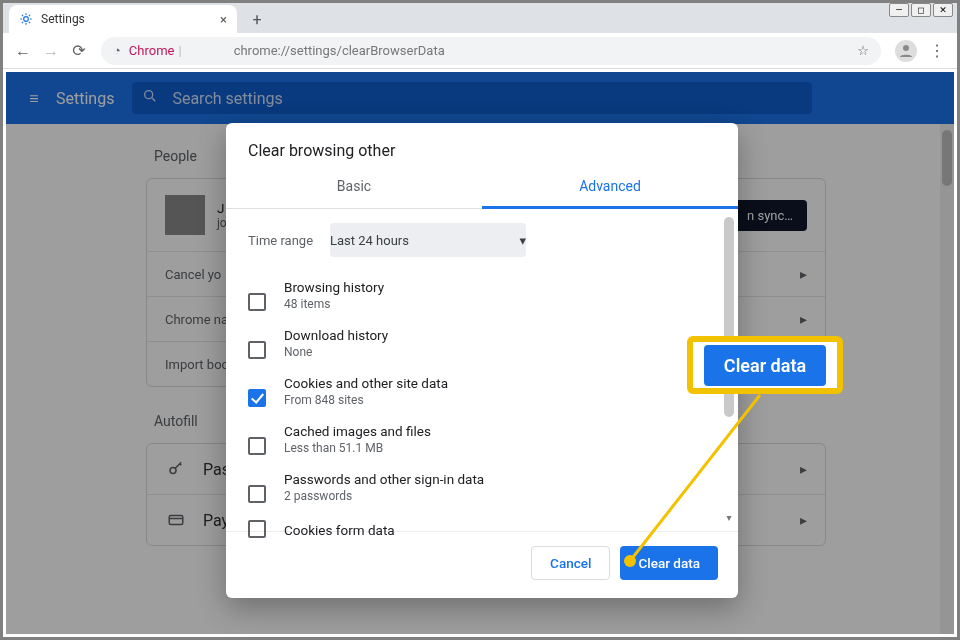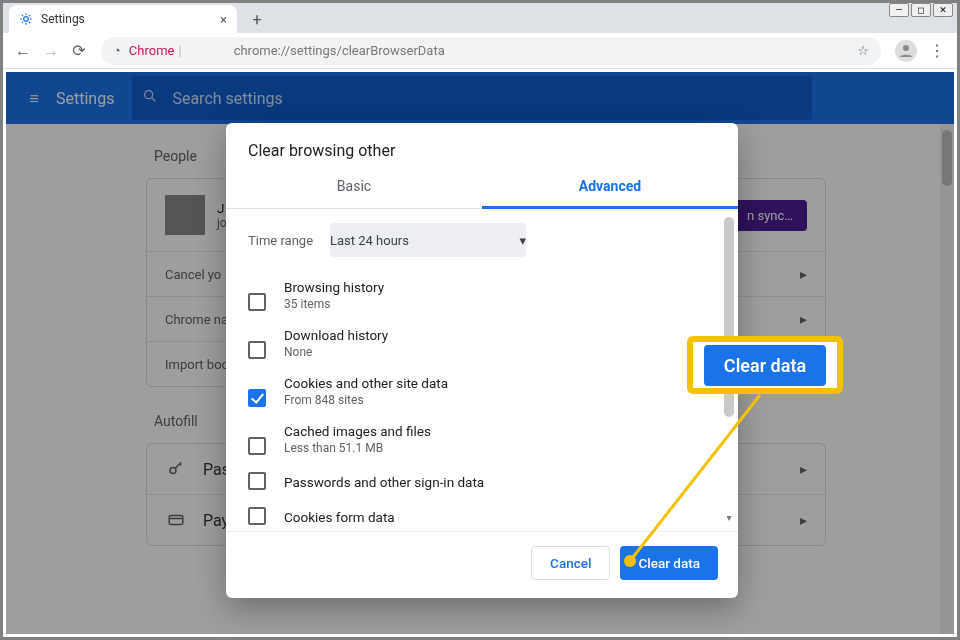--- a/index.html
+++ b/index.html
@@ -28,49 +28,49 @@
   .omnibox .path { color:#777;margin-left:48px; }
   .omnibox .star { margin-left: auto; color:#5f6368; cursor:pointer; }
   .avatar { width:22px; height:22px; border-radius:50%; background:#ddd; margin:0 6px; overflow:hidden; display:flex; align-items:center; justify-content:center; font-size:14px; }
   .kebab { width:28px; height:28px; display:flex; align-items:center; justify-content:center; color:#5f6368; cursor:pointer; }
 
   
   .page { position: absolute; left:3px; right:3px; top: 69px; bottom:3px; background: #fff; }
   .appbar { height: 52px; background: #1a73e8; display:flex; align-items:center; padding:0 12px; color:#fff; }
   .appbar .menu { width:32px; height:32px; display:flex; align-items:center; justify-content:center; cursor:pointer; }
   .appbar .title { font-size:16px; margin-left:6px; margin-right:18px;}
-  .searchbox { flex:0 0 680px; height:44px; background:#0f5ccb; border-radius:4px; display:flex; align-items:center; padding:0 10px; color:#cfe0fa; }
+  .searchbox { flex:0 0 680px; height:32px; background:#0f5ccb; border-radius:4px; display:flex; align-items:center; padding:0 10px; color:#cfe0fa; }
   .searchbox .icon { margin-right:14px; }
   .content { padding: 16px 0 0 140px; color:#333; position:relative; height: calc(100% - 52px); }
   .section-h { font-size:14px; color:#5f6368; margin: 8px 0 14px 8px; }
   .card { width: 680px; border:1px solid #dadce0; border-radius:6px; }
   .card-row { display:flex; align-items:center; padding:14px 18px; font-size:13px; color:#5f6368; border-top:1px solid #e4e6e8; justify-content:space-between; }
   .card-row:first-child { border-top:none; }
   .chev { font-size:14px; color:#5f6368; }
-  .pill-btn { background:#4c1d95; color:#fff; font-size:13px; padding:8px 14px; border-radius:4px; border:none; cursor:pointer; }
+  .pill-btn { background:#0f172a; color:#fff; font-size:13px; padding:8px 14px; border-radius:4px; border:none; cursor:pointer; }
   .people-top { display:flex; align-items:center; padding:16px 18px; }
   .avatar-sq { width:40px; height:40px; background:#8a8a8a; margin-right:12px; }
   .avatar-sq::after{content:"";}
   .people-text .t{font-size:13.5px;color:#202124;}
   .people-text .s{font-size:12px;color:#5f6368;}
   .row-icon { width:22px; height:22px; margin-right:16px; color:#5f6368; display:flex;align-items:center;justify-content:center; }
   .card2 { width:680px; border:1px solid #dadce0; border-radius:6px; margin-top:14px; }
   .card2 .row2 { display:flex; align-items:center; padding:14px 18px; border-top:1px solid #e4e6e8; }
   .card2 .row2:first-child{border-top:none;}
 
   .pagescroll { position:absolute; right:0; top:0; bottom:0; width:14px; background:#f1f1f1; }
   .pagescroll .thumb { position:absolute; left:2px; right:2px; top:6px; height:56px; background:#c1c1c1; border-radius:5px; }
 
   
   .scrim { position:absolute; left:3px; right:3px; top:69px; bottom:3px; background:rgba(0,0,0,0.38); }
   .dialog { position:absolute; left:223px; top:120px; width:512px; background:#fff; border-radius:6px; box-shadow:0 10px 30px rgba(0,0,0,0.3); }
   .dlg-title { font-size:16px; color:#202124; padding:18px 22px 6px; }
   .dlg-tabs { display:flex; border-bottom:1px solid #e0e0e0; }
   .dlg-tab { flex:1; text-align:center; padding:12px 0; font-size:14px; color:#5f6368; cursor:pointer; }
-  .dlg-tab.active { color:#1a73e8; border-bottom:3px solid #1a73e8; font-weight:700; margin-bottom:-1px; }
+  .dlg-tab.active { color:#1a73e8; border-bottom:3px solid #1a73e8; font-weight:400; margin-bottom:-1px; }
   .dlg-body { position:relative; padding: 14px 22px 0 22px; height: 318px; }
   .tr-row { display:flex; align-items:center; margin-bottom:14px; }
   .tr-label { font-size:13px; color:#5f6368; width:82px; }
   .tr-select { width:196px; height:34px; background:#eceef1; border:none; border-radius:4px; display:flex; align-items:center; justify-content:space-between; padding:0 0; font-size:13px; color:#3c4043; cursor:pointer; }
   .opt { display:flex; align-items:flex-end; padding:8px 0; }
   .cb { width:18px; height:18px; border:2px solid #5f6368; border-radius:2px; margin-right:18px; margin-top:1px; flex-shrink:0; cursor:pointer; position:relative; }
   .cb.checked { background:#1a73e8; border-color:#1a73e8; }
   .cb.checked::after { content:""; position:absolute; left:4px; top:0px; width:5px; height:10px; border:solid #fff; border-width:0 2.5px 2.5px 0; transform:rotate(40deg); }
   .opt .txt .t { font-size:13.5px; color:#202124; }
   .opt .txt .s { font-size:12px; color:#5f6368; margin-top:2px; }
@@ -211,21 +211,21 @@
         <div class="tr-select">
           <span>Last 24 hours</span>
           <span>▾</span>
         </div>
       </div>
       <div id="opts">
           <div class="opt">
             <div class="cb"></div>
             <div class="txt">
               <div class="t">Browsing history</div>
-              <div class="s">35 items</div>
+              <div class="s">48 items</div>
             </div>
           </div>
           <div class="opt">
             <div class="cb"></div>
             <div class="txt">
               <div class="t">Download history</div>
               <div class="s">None</div>
             </div>
           </div>
           <div class="opt">
@@ -239,20 +239,21 @@
             <div class="cb"></div>
             <div class="txt">
               <div class="t">Cached images and files</div>
               <div class="s">Less than 51.1 MB</div>
             </div>
           </div>
           <div class="opt">
             <div class="cb"></div>
             <div class="txt">
               <div class="t">Passwords and other sign-in data</div>
+              <div class="s">2 passwords</div>
             </div>
           </div>
           <div class="opt">
             <div class="cb"></div>
             <div class="txt">
               <div class="t">Cookies form data</div>
             </div>
           </div>
         </div>
       <div class="dlg-scroll">

